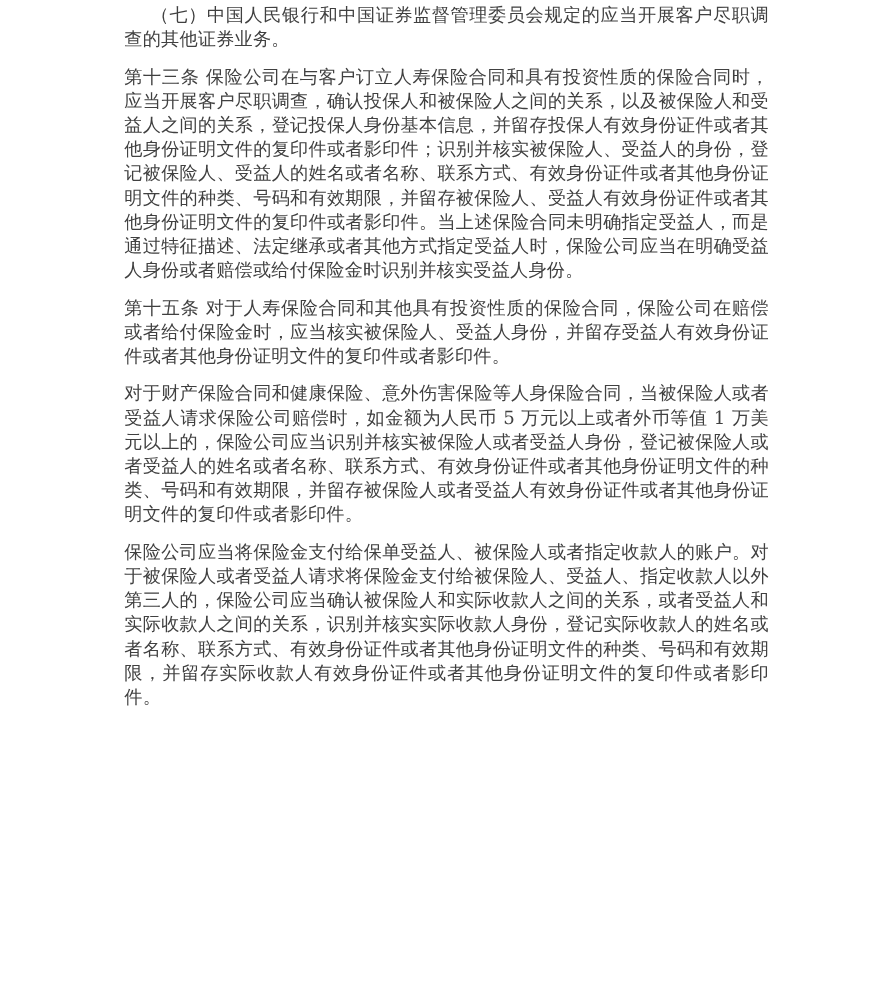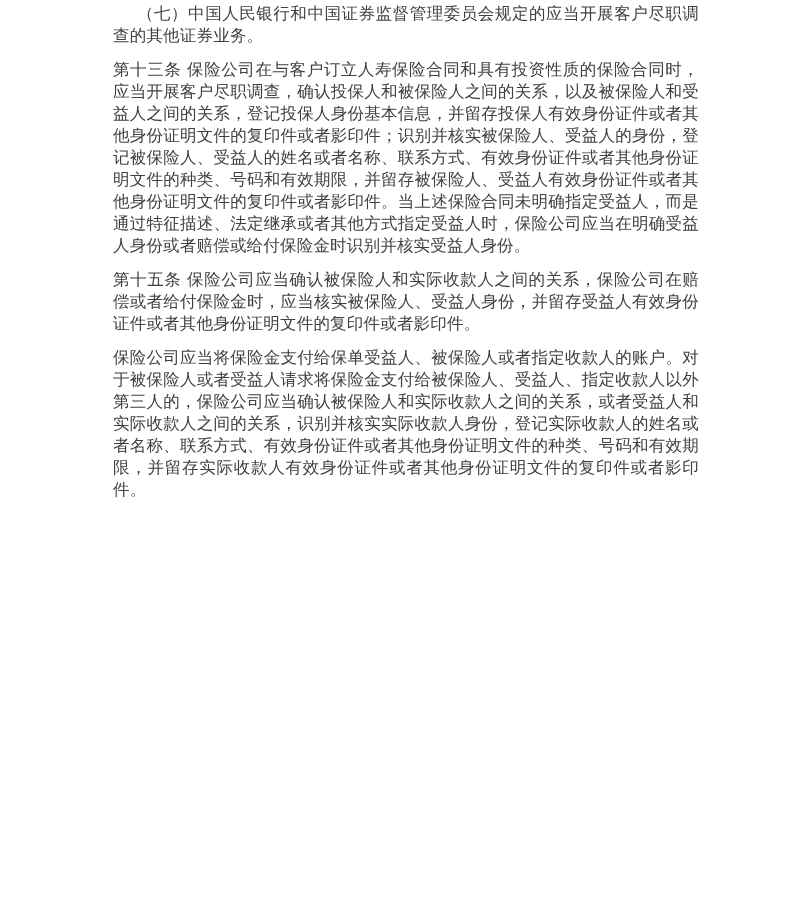--- a/index.html
+++ b/index.html
@@ -35,17 +35,18 @@
 </head>
 <body>
 
 <div class="page">
   <p class="para indent">（七）中国人民银行和中国证券监督管理委员会规定的应当开展客户尽职调查的其他证券业务。</p>
 
   <p class="para">第十三条 保险公司在与客户订立人寿保险合同和具有投资性质的保险合同时，应当开展客户尽职调查，确认投保人和被保险人之间的关系，以及被保险人和受益人之间的关系，登记投保人身份基本信息，并留存投保人有效身份证件或者其他身份证明文件的复印件或者影印件；识别并核实被保险人、受益人的身份，登记被保险人、受益人的姓名或者名称、联系方式、有效身份证件或者其他身份证明文件的种类、号码和有效期限，并留存被保险人、受益人有效身份证件或者其他身份证明文件的复印件或者影印件。当上述保险合同未明确指定受益人，而是通过特征描述、法定继承或者其他方式指定受益人时，保险公司应当在明确受益人身份或者赔偿或给付保险金时识别并核实受益人身份。</p>
 
 
 
-  <p class="para">第十五条 保险公司应当确认被保险人和实际收款人之间的关系，保险公司在赔偿或者给付保险金时，应当核实被保险人、受益人身份，并留存受益人有效身份证件或者其他身份证明文件的复印件或者影印件。</p>
+  <p class="para">第十五条 对于人寿保险合同和其他具有投资性质的保险合同，保险公司在赔偿或者给付保险金时，应当核实被保险人、受益人身份，并留存受益人有效身份证件或者其他身份证明文件的复印件或者影印件。</p>
 
+  <p class="para">对于财产保险合同和健康保险、意外伤害保险等人身保险合同，当被保险人或者受益人请求保险公司赔偿时，如金额为人民币 5 万元以上或者外币等值 1 万美元以上的，保险公司应当识别并核实被保险人或者受益人身份，登记被保险人或者受益人的姓名或者名称、联系方式、有效身份证件或者其他身份证明文件的种类、号码和有效期限，并留存被保险人或者受益人有效身份证件或者其他身份证明文件的复印件或者影印件。</p>
 
   <p class="para">保险公司应当将保险金支付给保单受益人、被保险人或者指定收款人的账户。对于被保险人或者受益人请求将保险金支付给被保险人、受益人、指定收款人以外第三人的，保险公司应当确认被保险人和实际收款人之间的关系，或者受益人和实际收款人之间的关系，识别并核实实际收款人身份，登记实际收款人的姓名或者名称、联系方式、有效身份证件或者其他身份证明文件的种类、号码和有效期限，并留存实际收款人有效身份证件或者其他身份证明文件的复印件或者影印件。</p>
 </div>
 
 </body></html>

